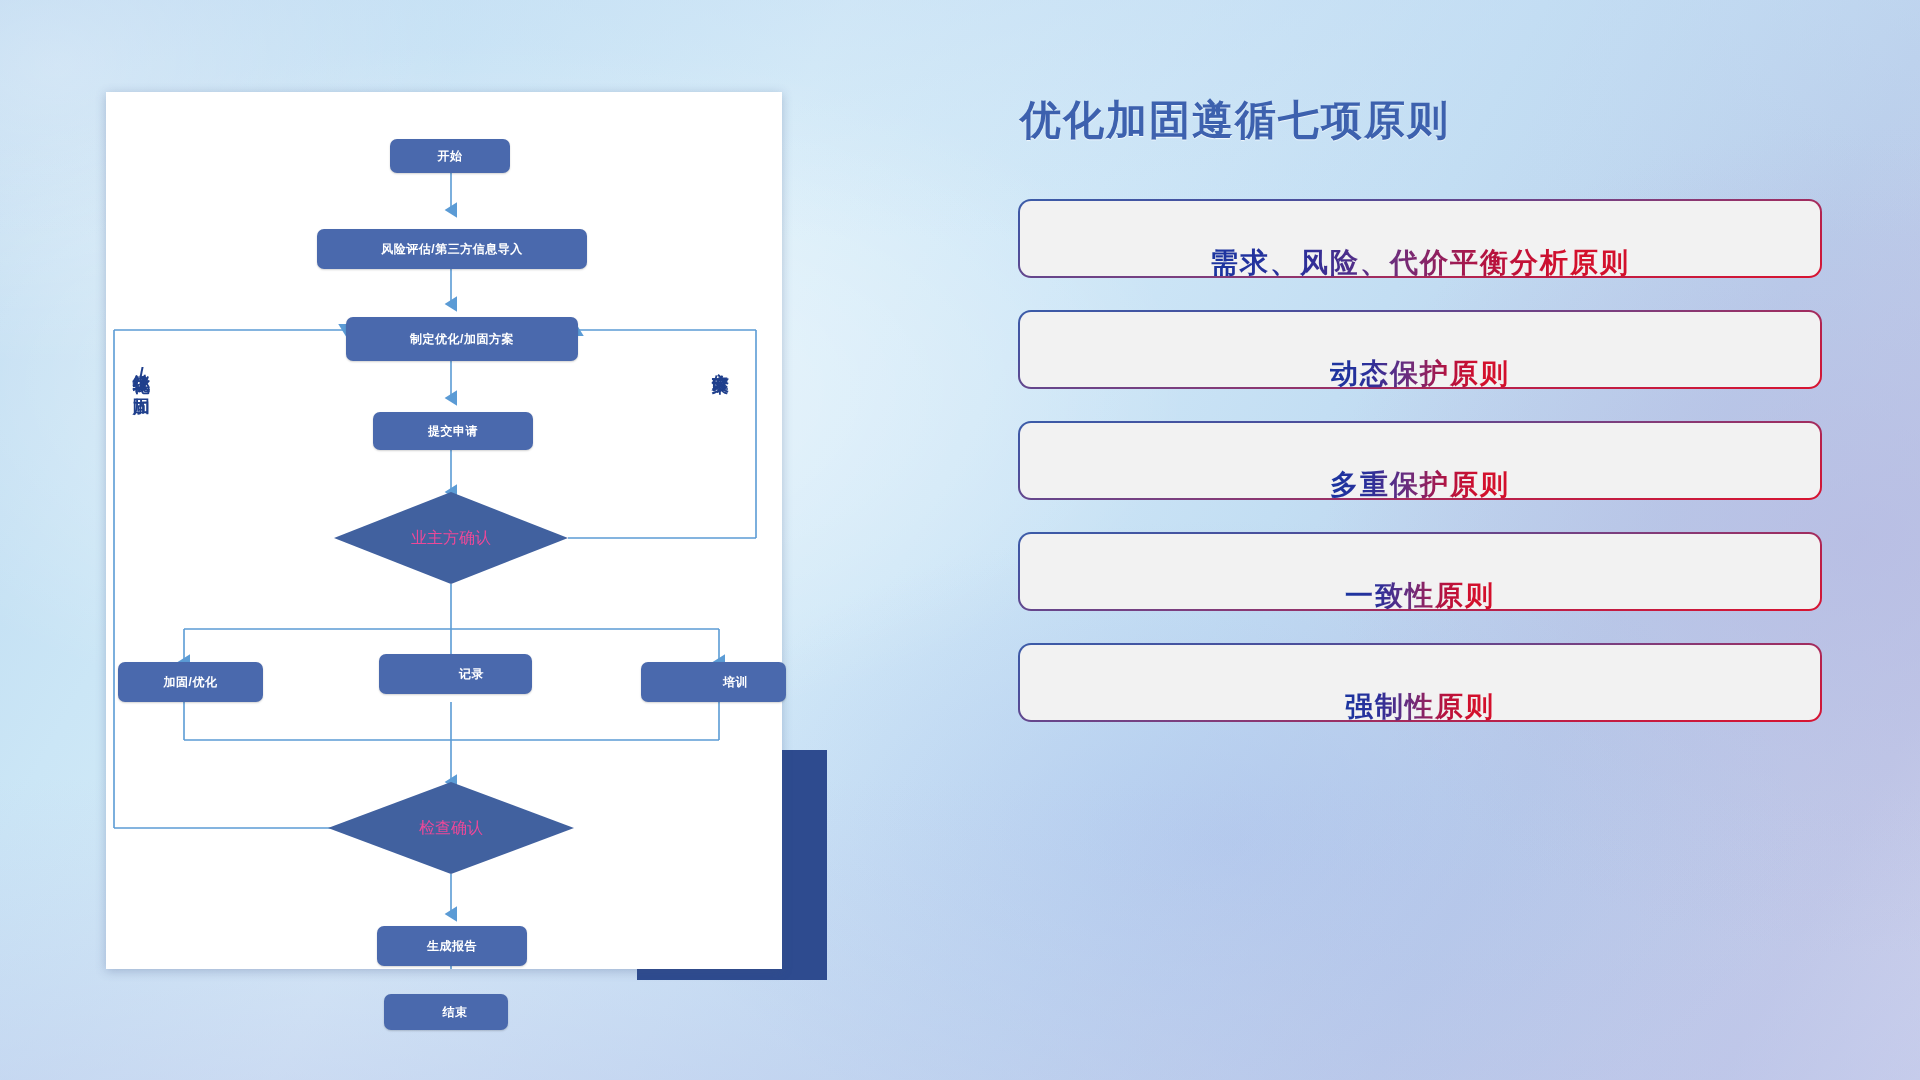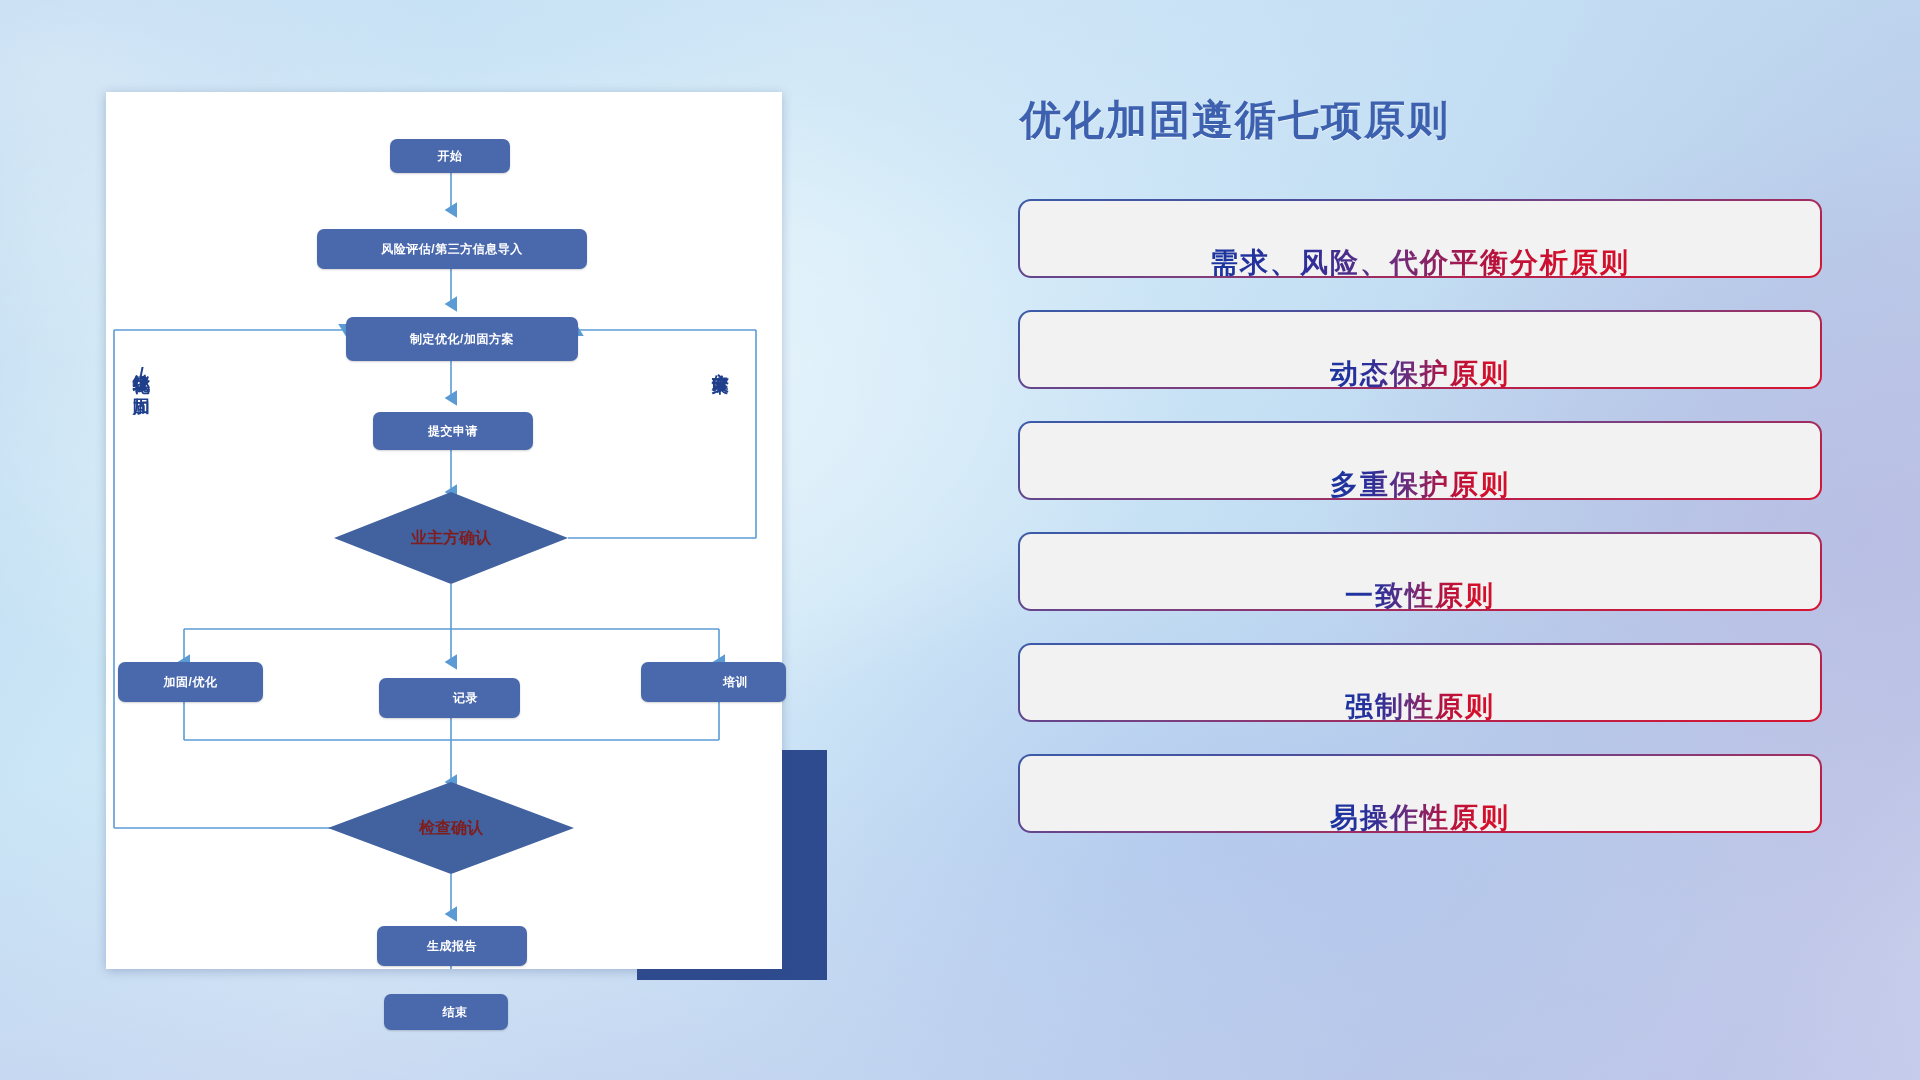--- a/index.html
+++ b/index.html
@@ -23,21 +23,21 @@
   #shadowBox{position:absolute;left:637px;top:750px;width:190px;height:230px;background:#2e4b8f;}
   #card{position:absolute;left:106px;top:92px;width:676px;height:877px;background:#fff;
         box-shadow:0 2px 10px rgba(60,80,130,.30);}
   #chart{position:absolute;inset:0;}
   #chart svg{position:absolute;left:0;top:0;}
 
   .node{position:absolute;box-sizing:border-box;display:flex;align-items:center;justify-content:center;
         color:#fff;font-weight:bold;white-space:nowrap;}
   .proc{background:#4a69ad;border-radius:7px;font-size:12px;letter-spacing:.5px;
         box-shadow:0 1px 2px rgba(0,0,0,.18);}
-  .diaLbl{position:absolute;color:#7f1d1d;font-weight:bold;font-size:16px;
+  .diaLbl{position:absolute;color:#ec4899;font-weight:normal;font-size:16px;
           display:flex;align-items:center;justify-content:center;white-space:nowrap;}
   .sideLbl{position:absolute;color:#1f3f8c;font-weight:bold;font-size:17px;
            writing-mode:vertical-rl;text-orientation:upright;line-height:1.05;letter-spacing:1px;}
 
   
   #panel{position:absolute;left:1020px;top:96px;width:800px;}
   #panelTitle{font-size:41px;font-weight:bold;color:#3d61ae;text-align:left;
               letter-spacing:2px;margin:0 0 56px 0;line-height:1.2;
               text-shadow:0 1px 1px rgba(255,255,255,.7);}
   .pItem{position:relative;height:75px;margin-bottom:36px;border-radius:11px;}
@@ -124,21 +124,21 @@
     <div class="node proc" style="left:211px;top:137px;width:270px;height:40px;">风险评估/第三方信息导入</div>
 
     <div class="node proc" style="left:240px;top:225px;width:232px;height:44px;">制定优化/加固方案</div>
 
     <div class="node proc" style="left:267px;top:320px;width:160px;height:38px;">提交申请</div>
 
     <div class="diaLbl" style="left:265px;top:430px;width:160px;height:32px;">业主方确认</div>
 
     <div class="node proc" style="left:12px;top:570px;width:145px;height:40px;">加固/优化</div>
 
-    <div class="node proc" style="left:273px;top:586px;width:141px;height:40px;padding-left:32px;">记录</div>
+    <div class="node proc" style="left:273px;top:562px;width:153px;height:40px;padding-left:32px;">记录</div>
 
     <div class="node proc" style="left:535px;top:570px;width:145px;height:40px;padding-left:44px;">培训</div>
 
     <div class="diaLbl" style="left:265px;top:720px;width:160px;height:32px;">检查确认</div>
 
     <div class="node proc" style="left:271px;top:834px;width:150px;height:40px;">生成报告</div>
 
     <div class="node proc" style="left:278px;top:902px;width:124px;height:36px;padding-left:18px;">结束</div>
 
     <div class="sideLbl" style="left:26px;top:268px;height:180px;">继续优化/加固</div>
@@ -181,20 +181,14 @@
     </div>
   </div>
 
   <div class="pWrap pItem">
     <div class="pBorder"></div>
     <div class="pItemInner">
       <span class="pText">强制性原则</span>
     </div>
   </div>
 
-  <div class="pWrap pItem">
-    <div class="pBorder"></div>
-    <div class="pItemInner">
-      <span class="pText">易操作性原则</span>
-    </div>
-  </div>
 
 </div>
 
 </body></html>

